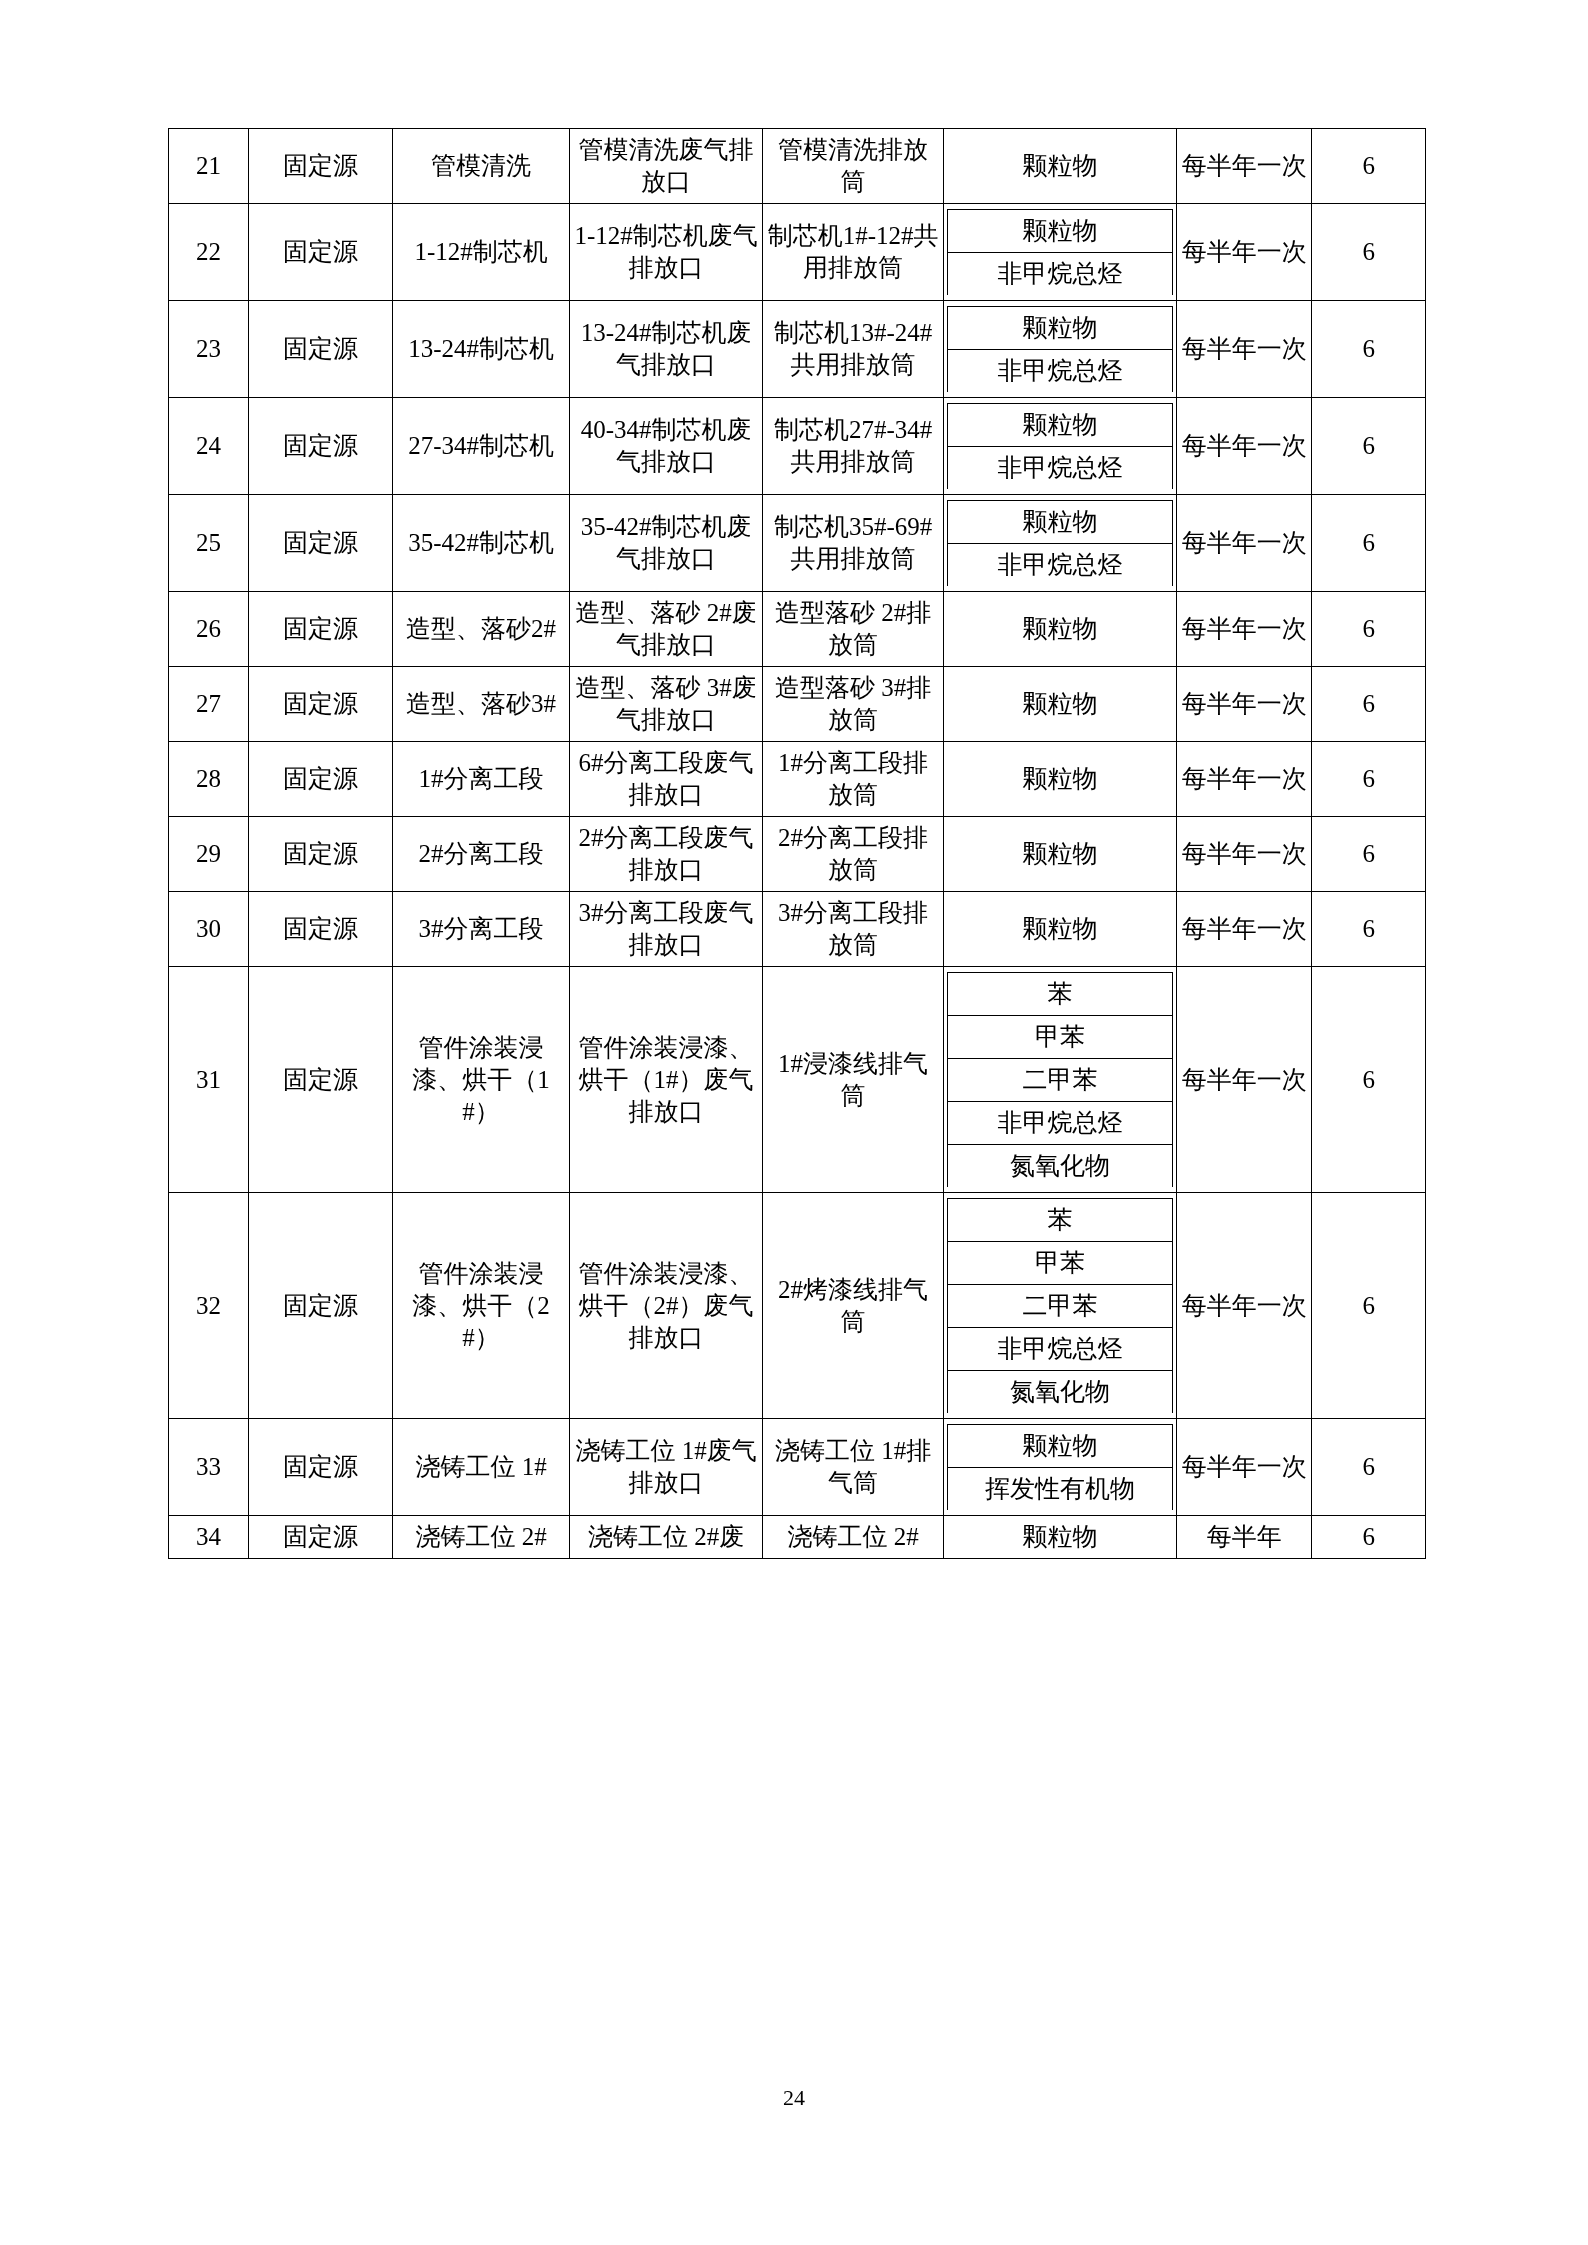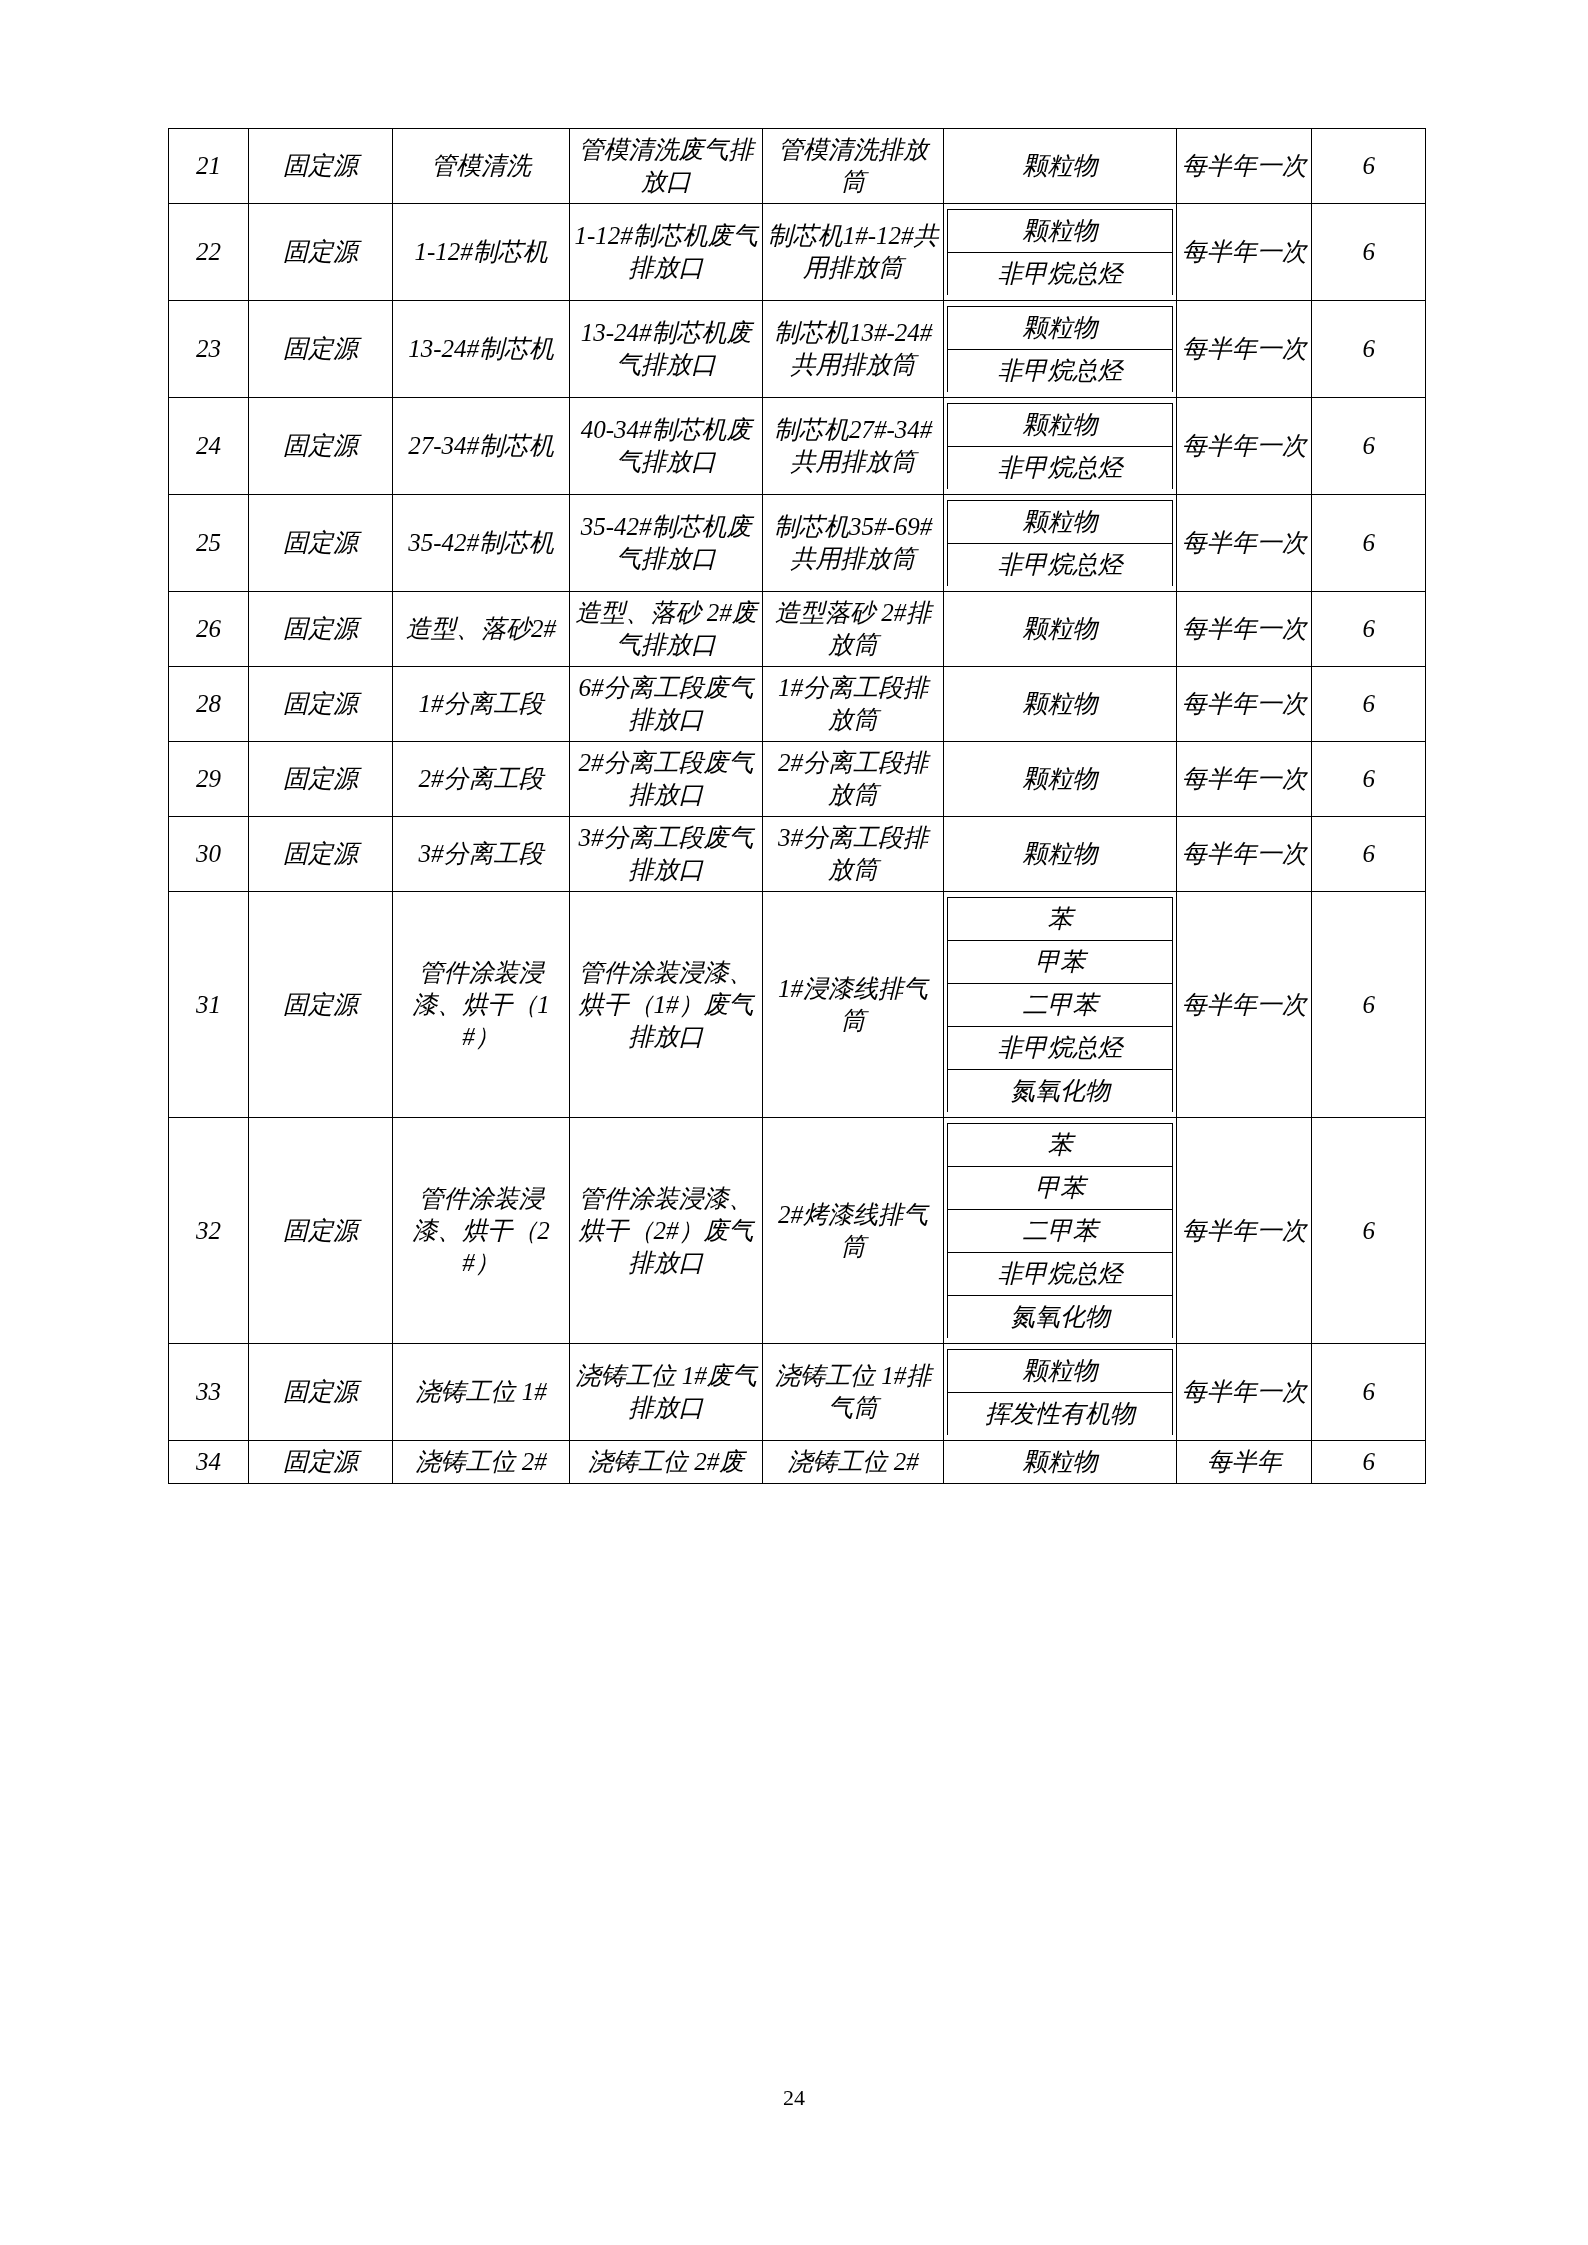--- a/index.html
+++ b/index.html
@@ -20,21 +20,20 @@
     top: 0;
     width: 1588px;
     height: 2245px;
     background: #ffffff;
   }
   .table-wrap {
     position: absolute;
     left: 168px;
     top: 128px;
     width: 1258px;
-    font-style: italic;
   }
   table.main {
     border-collapse: collapse;
     width: 1258px;
     table-layout: fixed;
   }
   table.main td {
     border: 1.5px solid #000000;
     text-align: center;
     vertical-align: middle;
@@ -203,20 +202,30 @@
           <td>26</td>
           <td>固定源</td>
           <td>造型、落砂2#</td>
           <td>造型、落砂 2#废气排放口</td>
           <td>造型落砂 2#排放筒</td>
           <td>颗粒物</td>
           <td>每半年一次</td>
           <td>6</td>
         </tr>
 
+        <tr>
+          <td>27</td>
+          <td>固定源</td>
+          <td>造型、落砂3#</td>
+          <td>造型、落砂 3#废气排放口</td>
+          <td>造型落砂 3#排放筒</td>
+          <td>颗粒物</td>
+          <td>每半年一次</td>
+          <td>6</td>
+        </tr>
 
         <tr>
           <td>28</td>
           <td>固定源</td>
           <td>1#分离工段</td>
           <td>6#分离工段废气排放口</td>
           <td>1#分离工段排放筒</td>
           <td>颗粒物</td>
           <td>每半年一次</td>
           <td>6</td>

